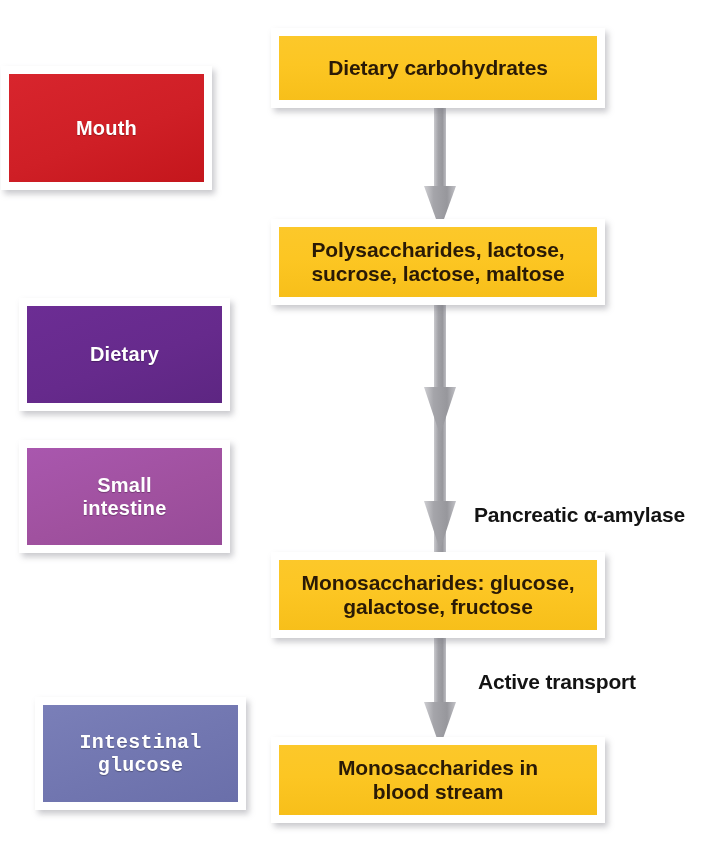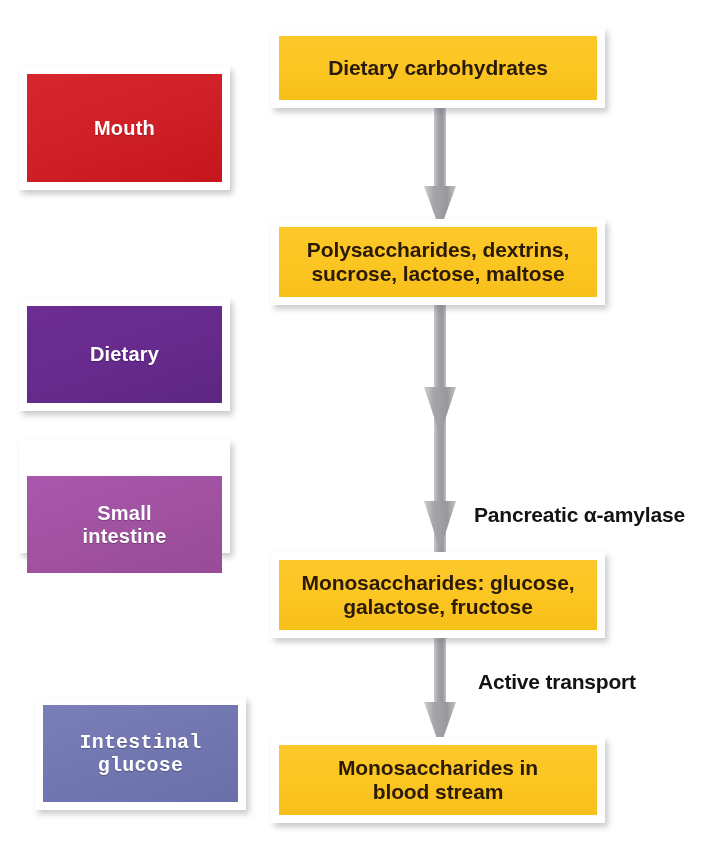--- a/index.html
+++ b/index.html
@@ -41,21 +41,21 @@
   
   .organ > .inner {
     color: #ffffff;
     font-weight: bold;
     font-size: 20px;
     letter-spacing: 0.2px;
     text-shadow: 0 1px 1px rgba(0,0,0,0.28);
   }
   .organ-mouth > .inner      { background: linear-gradient(160deg,#d8252d 0%, #cf1f26 55%, #c4161c 100%); }
   .organ-stomach > .inner    { background: linear-gradient(160deg,#6c2d94 0%, #662a8c 55%, #5d2682 100%); }
-  .organ-smallint > .inner   { background: linear-gradient(160deg,#a957ae 0%, #a0519f 55%, #974b98 100%); margin-top: 28px; }
+  .organ-smallint > .inner   { background: linear-gradient(160deg,#a957ae 0%, #a0519f 55%, #974b98 100%); }
   .organ-lining > .inner     { background: linear-gradient(160deg,#7a7fb8 0%, #7176b0 55%, #6a6faa 100%); }
 
   
   .sub > .inner {
     background: linear-gradient(180deg,#fcc82a 0%, #fcc623 45%, #f7bf1a 100%);
     color: #2a1a06;
     font-weight: bold;
     font-size: 21px;
     letter-spacing: -0.1px;
     padding: 0 4px;
@@ -137,21 +137,21 @@
           <stop offset="30%" stop-color="#a5a5aa"></stop>
           <stop offset="72%" stop-color="#97979c"></stop>
           <stop offset="100%" stop-color="#c2c2c7"></stop>
         </linearGradient>
       </defs>
       <rect x="13" y="0" width="12" height="72" fill="url(#gshaft3)"></rect>
       <polygon points="3,68 35,68 19,113" fill="url(#ghead3)"></polygon>
     </svg>
   </div>
 
-  <div class="framed organ organ-mouth" style="left:19px; top:66px; width:211px; height:124px;">
+  <div class="framed organ organ-mouth" style="left:1px; top:66px; width:211px; height:124px;">
     <div class="inner">Mouth</div>
   </div>
 
   <div class="framed organ organ-stomach" style="left:19px; top:298px; width:211px; height:113px;">
     <div class="inner">Dietary</div>
   </div>
 
   <div class="framed organ organ-smallint" style="left:19px; top:440px; width:211px; height:113px;">
     <div class="inner">
       <span>
@@ -172,21 +172,21 @@
 
   <div class="framed sub" style="left:271px; top:28px; width:334px; height:80px;">
     <div class="inner">
       <span>Dietary carbohydrates</span>
     </div>
   </div>
 
   <div class="framed sub" style="left:271px; top:219px; width:334px; height:86px;">
     <div class="inner">
       <span>
-        <span>Polysaccharides, dextrins,</span><br>
+        <span>Polysaccharides, lactose,</span><br>
         <span>sucrose, lactose, maltose</span>
       </span>
     </div>
   </div>
 
   <div class="framed sub" style="left:271px; top:552px; width:334px; height:86px;">
     <div class="inner">
       <span>
         <span>Monosaccharides: glucose,</span><br>
         <span>galactose, fructose</span>

